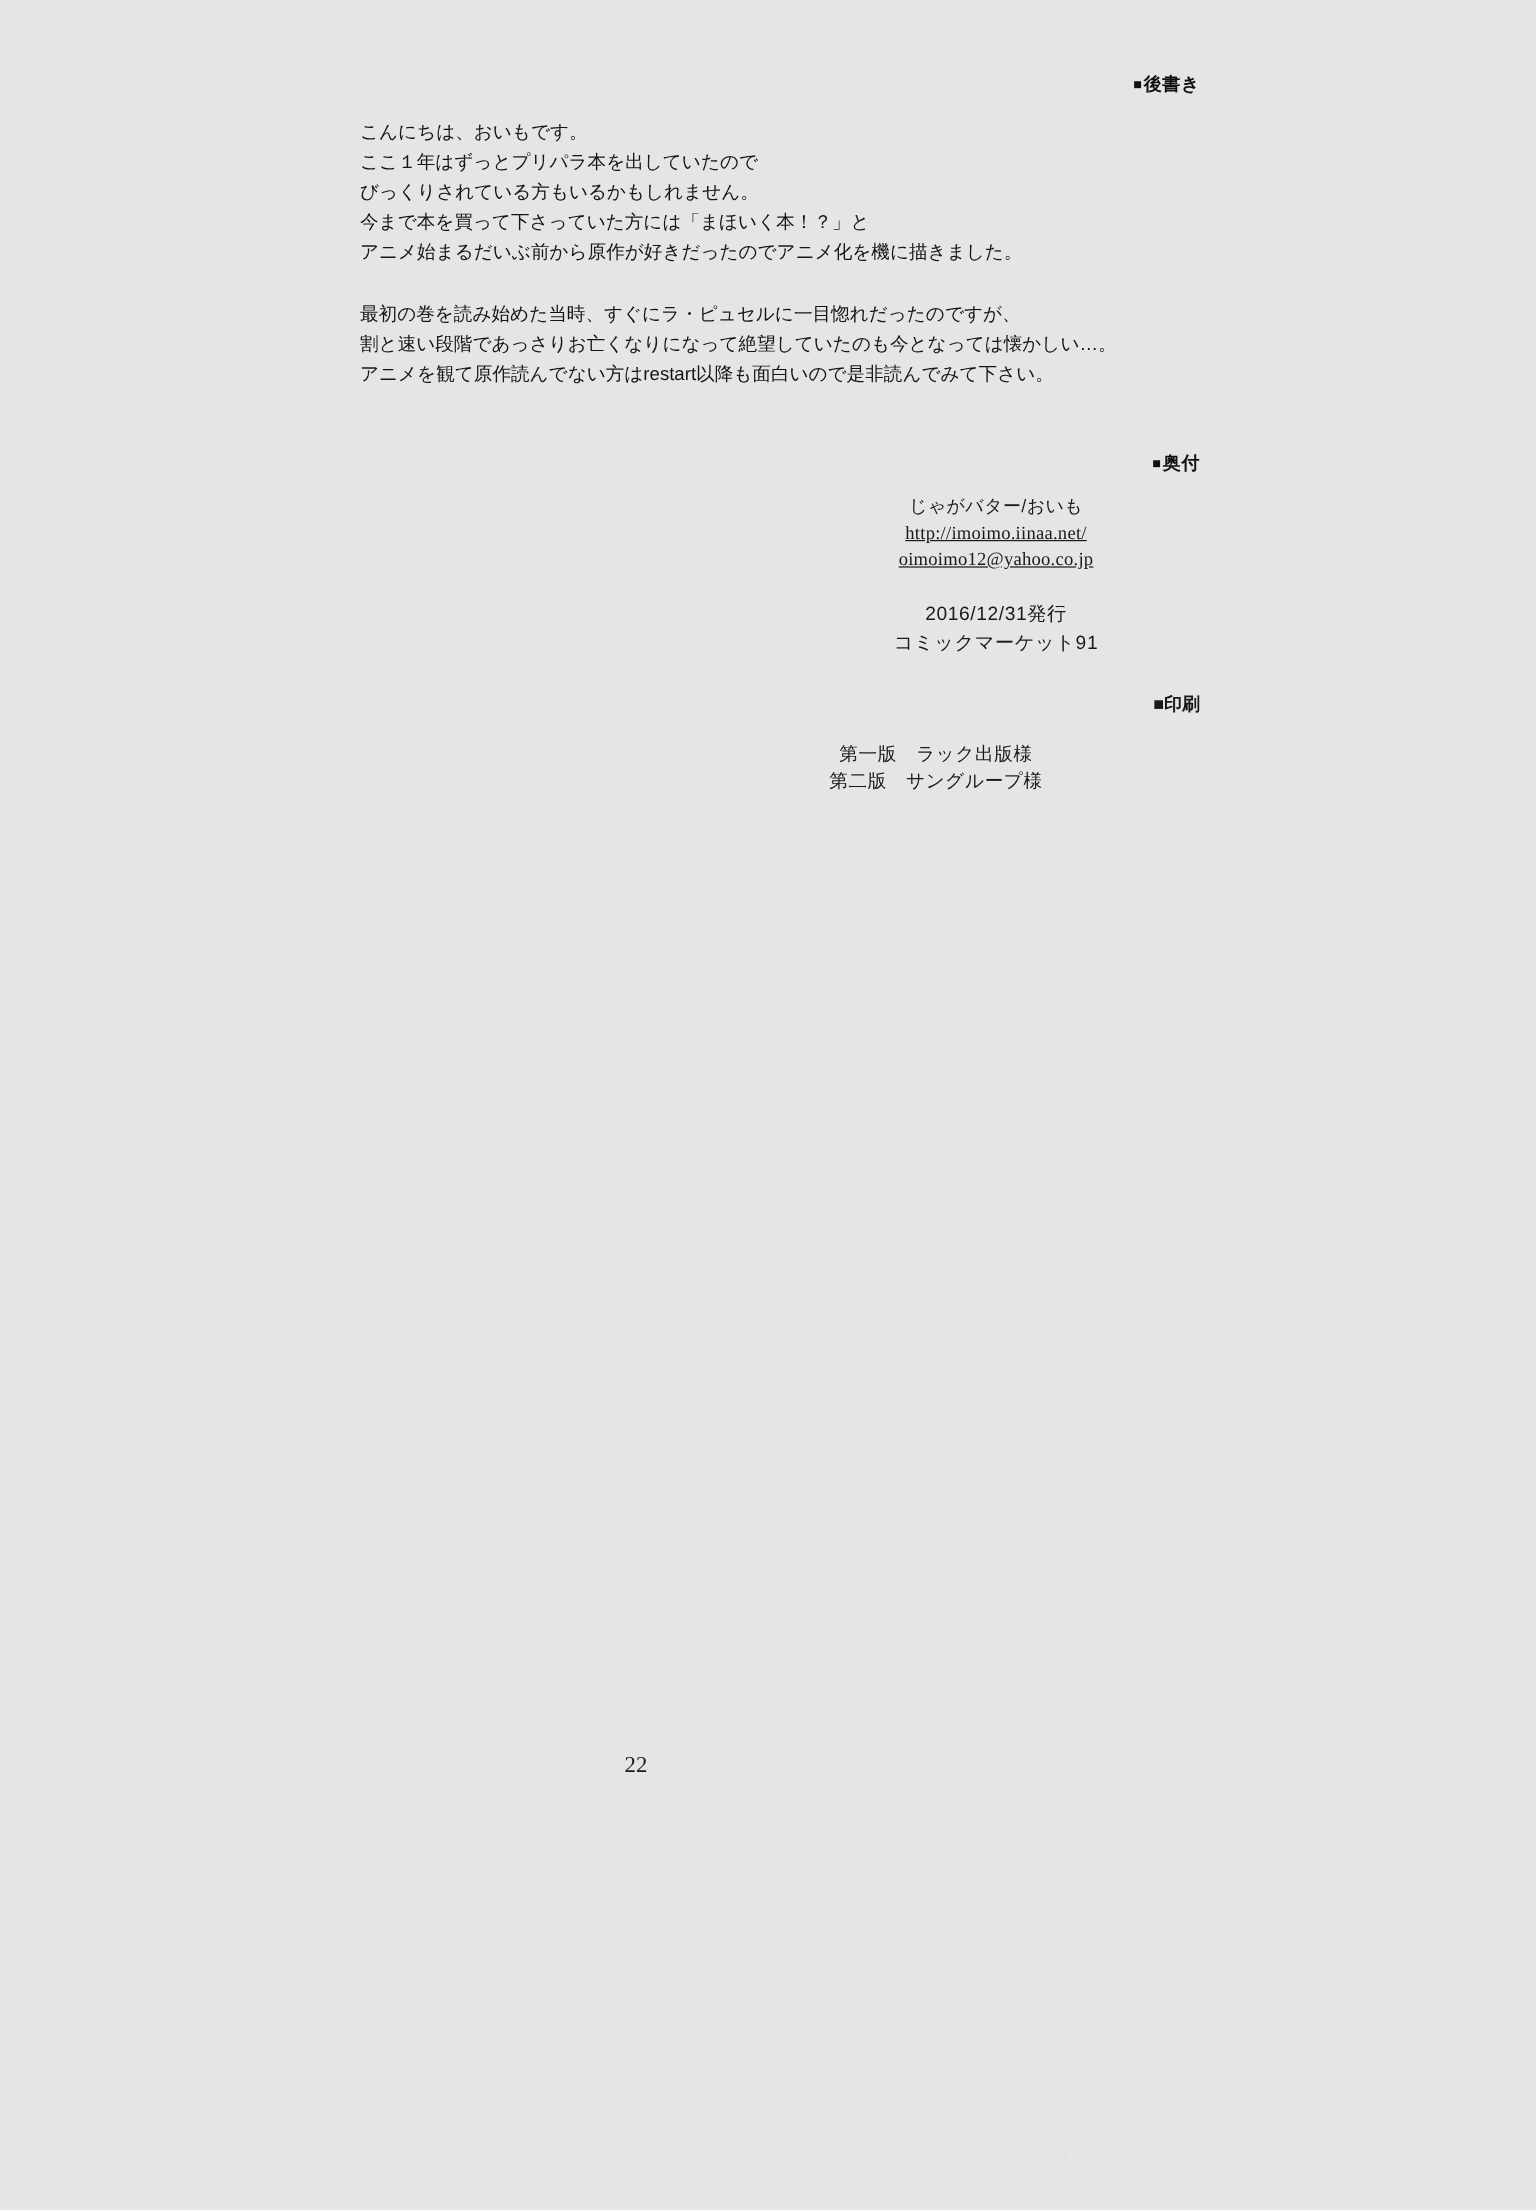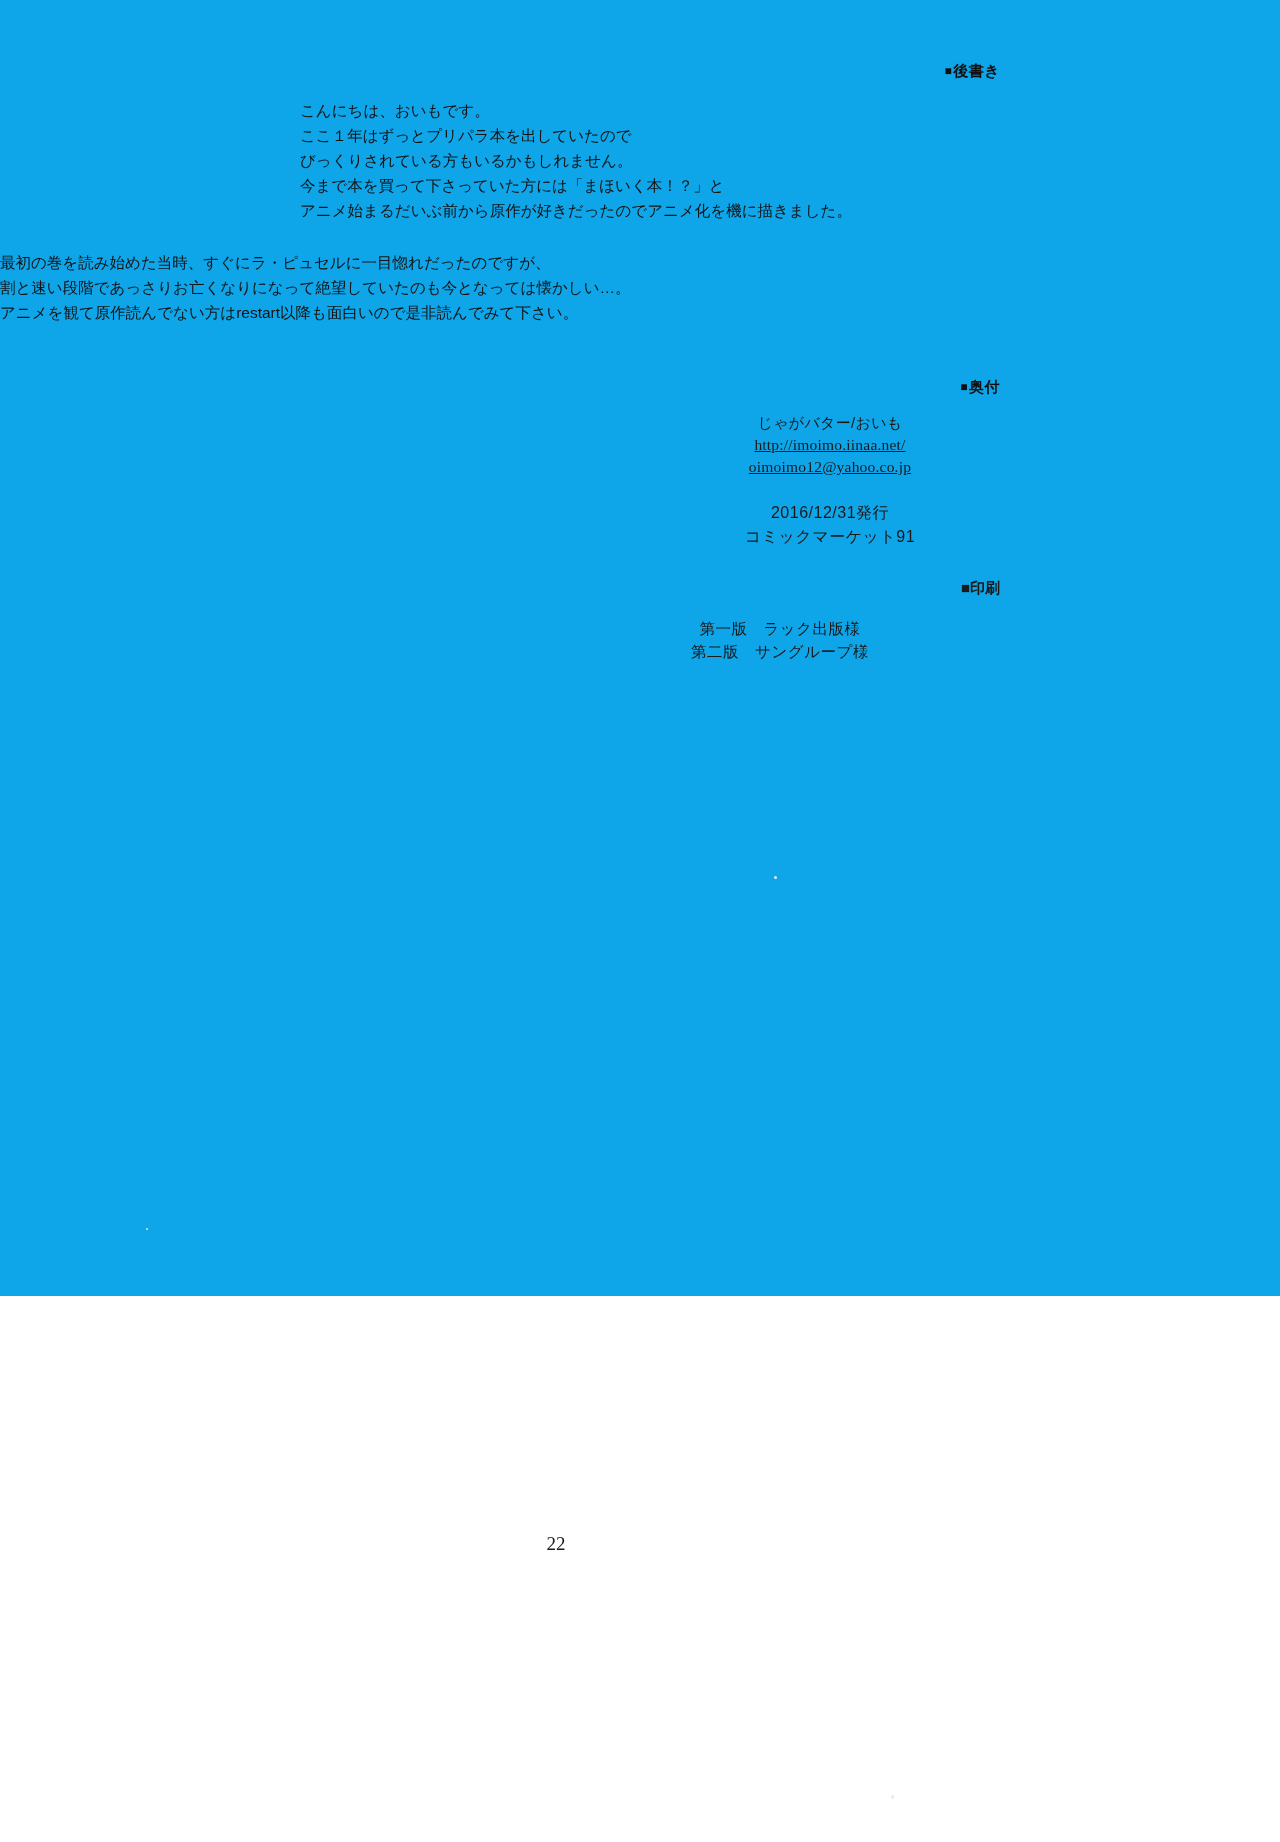--- a/index.html
+++ b/index.html
@@ -11,22 +11,22 @@
     width: 1280px;
     height: 1842px;
     position: relative;
     font-family: "Liberation Sans", sans-serif;
     color: #1a1a1a;
     overflow: hidden;
   }
   .page {
     position: relative;
     width: 1280px;
-    height: 1296px;
-    background: #0ea5e9;
+    height: 1842px;
+    background: #e5e5e5;
   }
 
   
   .afterword {
     position: absolute;
     left: 0;
     top: 62px;
     width: 1000px;          
     text-align: right;
   }
@@ -45,21 +45,21 @@
   }
   .para {
     text-align: left;
     font-size: 15.5px;
     line-height: 1.62;
     color: #141414;
     margin: 0;
   }
   .para .ln { display: block; white-space: nowrap; }
   .para.p1 { padding-left: 300px; }
-  .para.p2 { margin-top: 26px; }
+  .para.p2 { padding-left: 300px; margin-top: 26px; }
 
   
   .colophon {
     position: absolute;
     left: 0;
     top: 378px;
     width: 1000px;
     text-align: right;
   }
   .colophon .section-head { margin-bottom: 16px; }
@@ -99,27 +99,26 @@
     line-height: 1.5;
     text-align: center;
     padding-left: 560px;
     letter-spacing: 0.5px;
   }
 
   
   .page-number {
     position: absolute;
     left: 0;
-    top: 1533px;
+    top: 1461px;
     width: 1060px;
     text-align: center;
     font-family: "Liberation Serif", serif;
     font-size: 19px;
     color: #1a1a1a;
-    padding-left: 26px;
   }
 
   
   .speck {
     position: absolute;
     background: #e9e9e9;
     border-radius: 50%;
   }
   .s1 { left: 774px; top: 876px; width: 3px; height: 3px; }
   .s2 { left: 891px; top: 1795px; width: 3px; height: 4px; }

